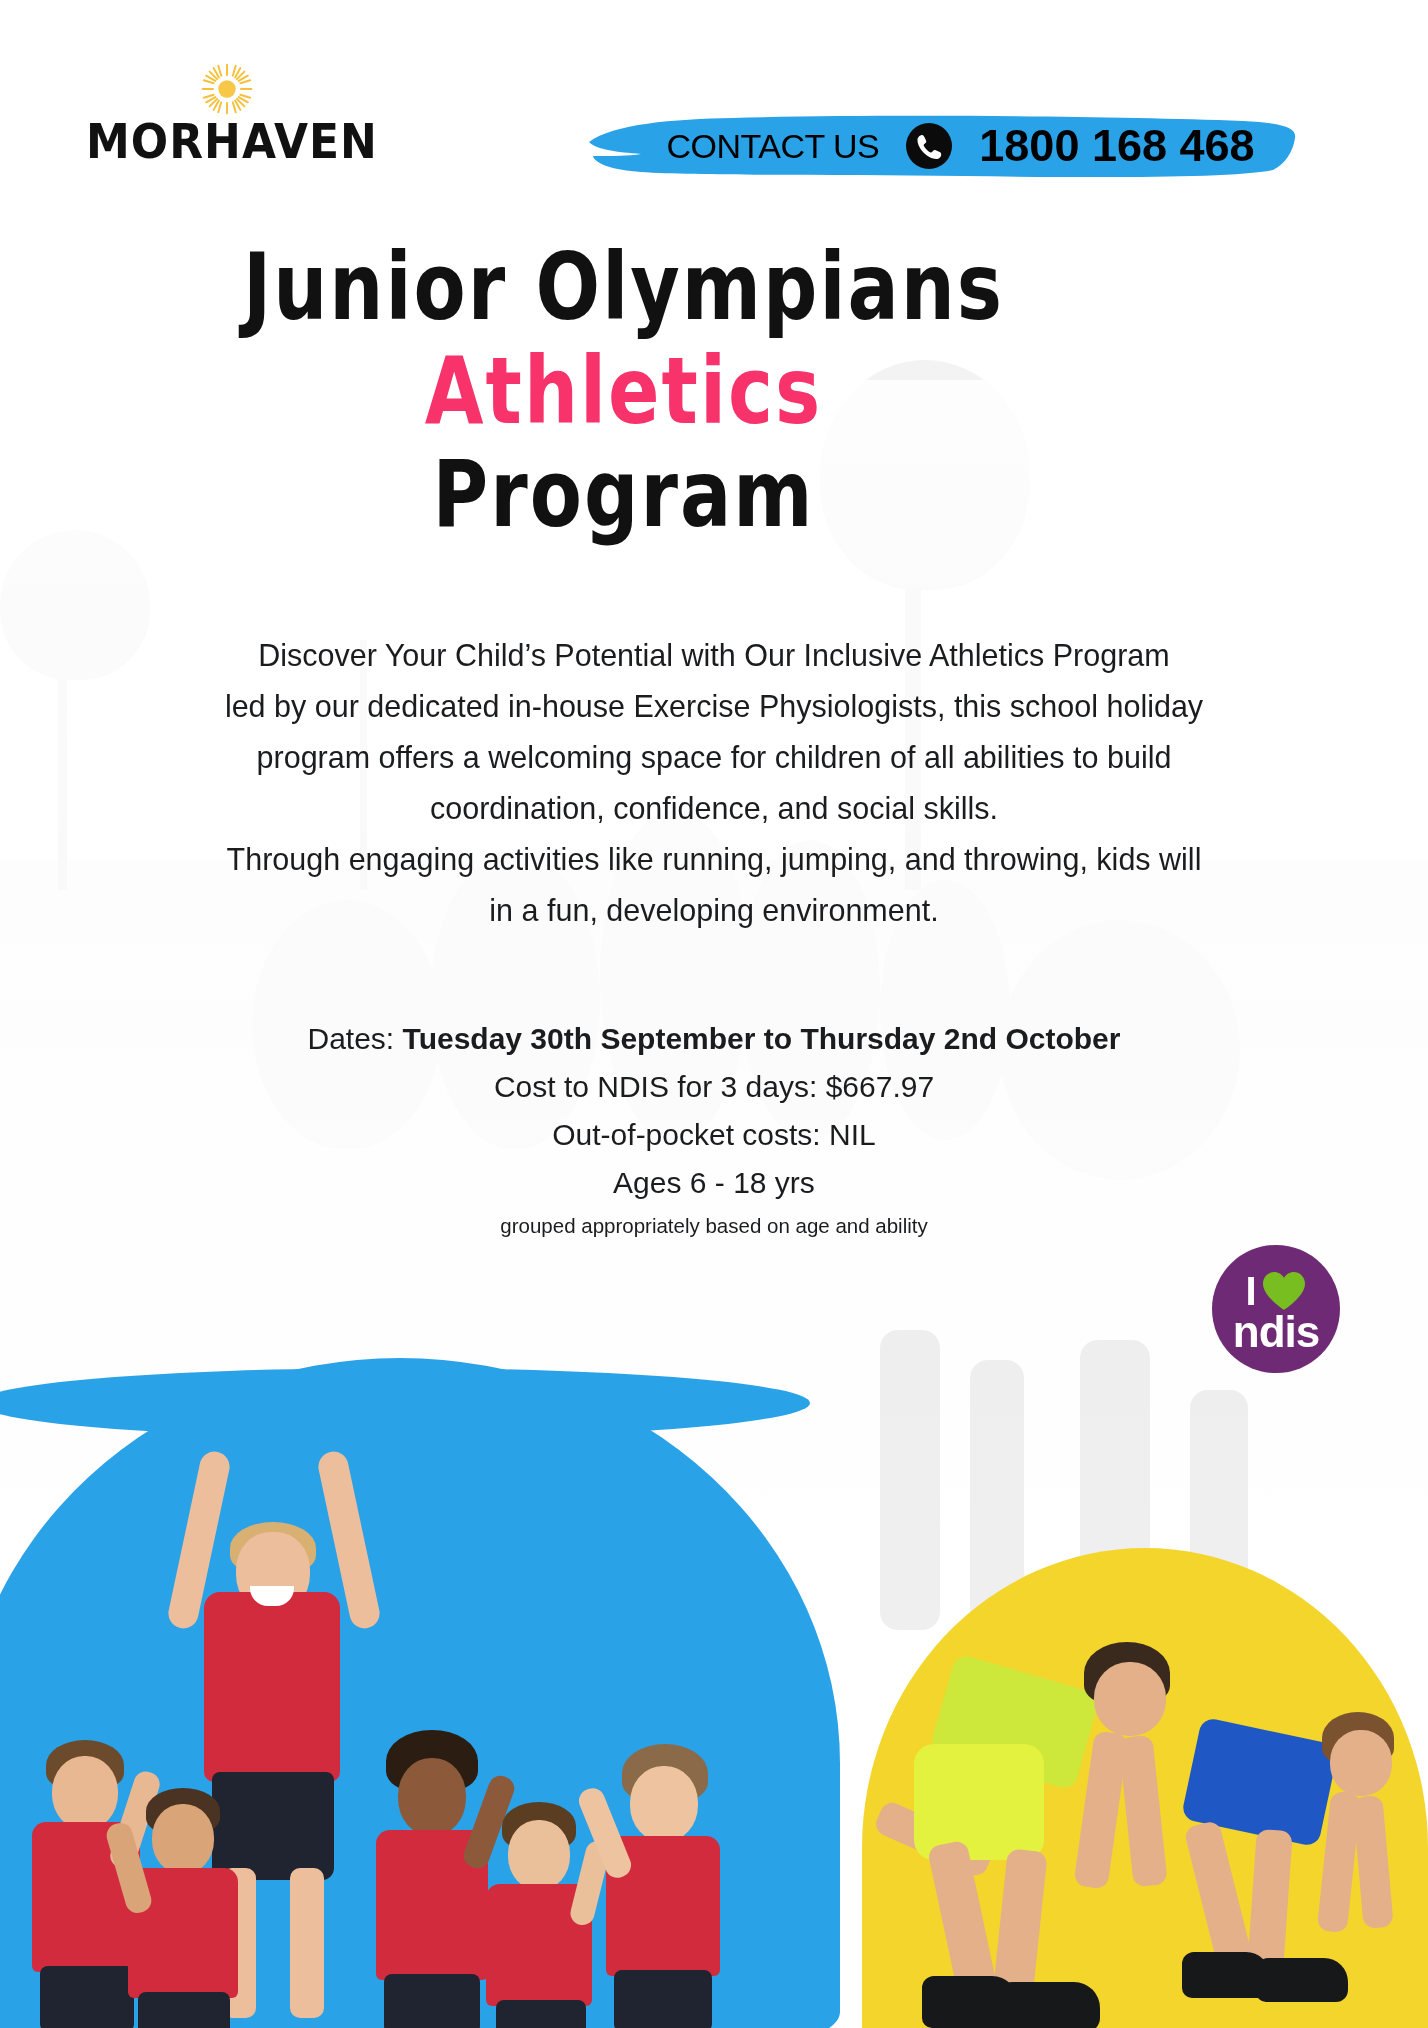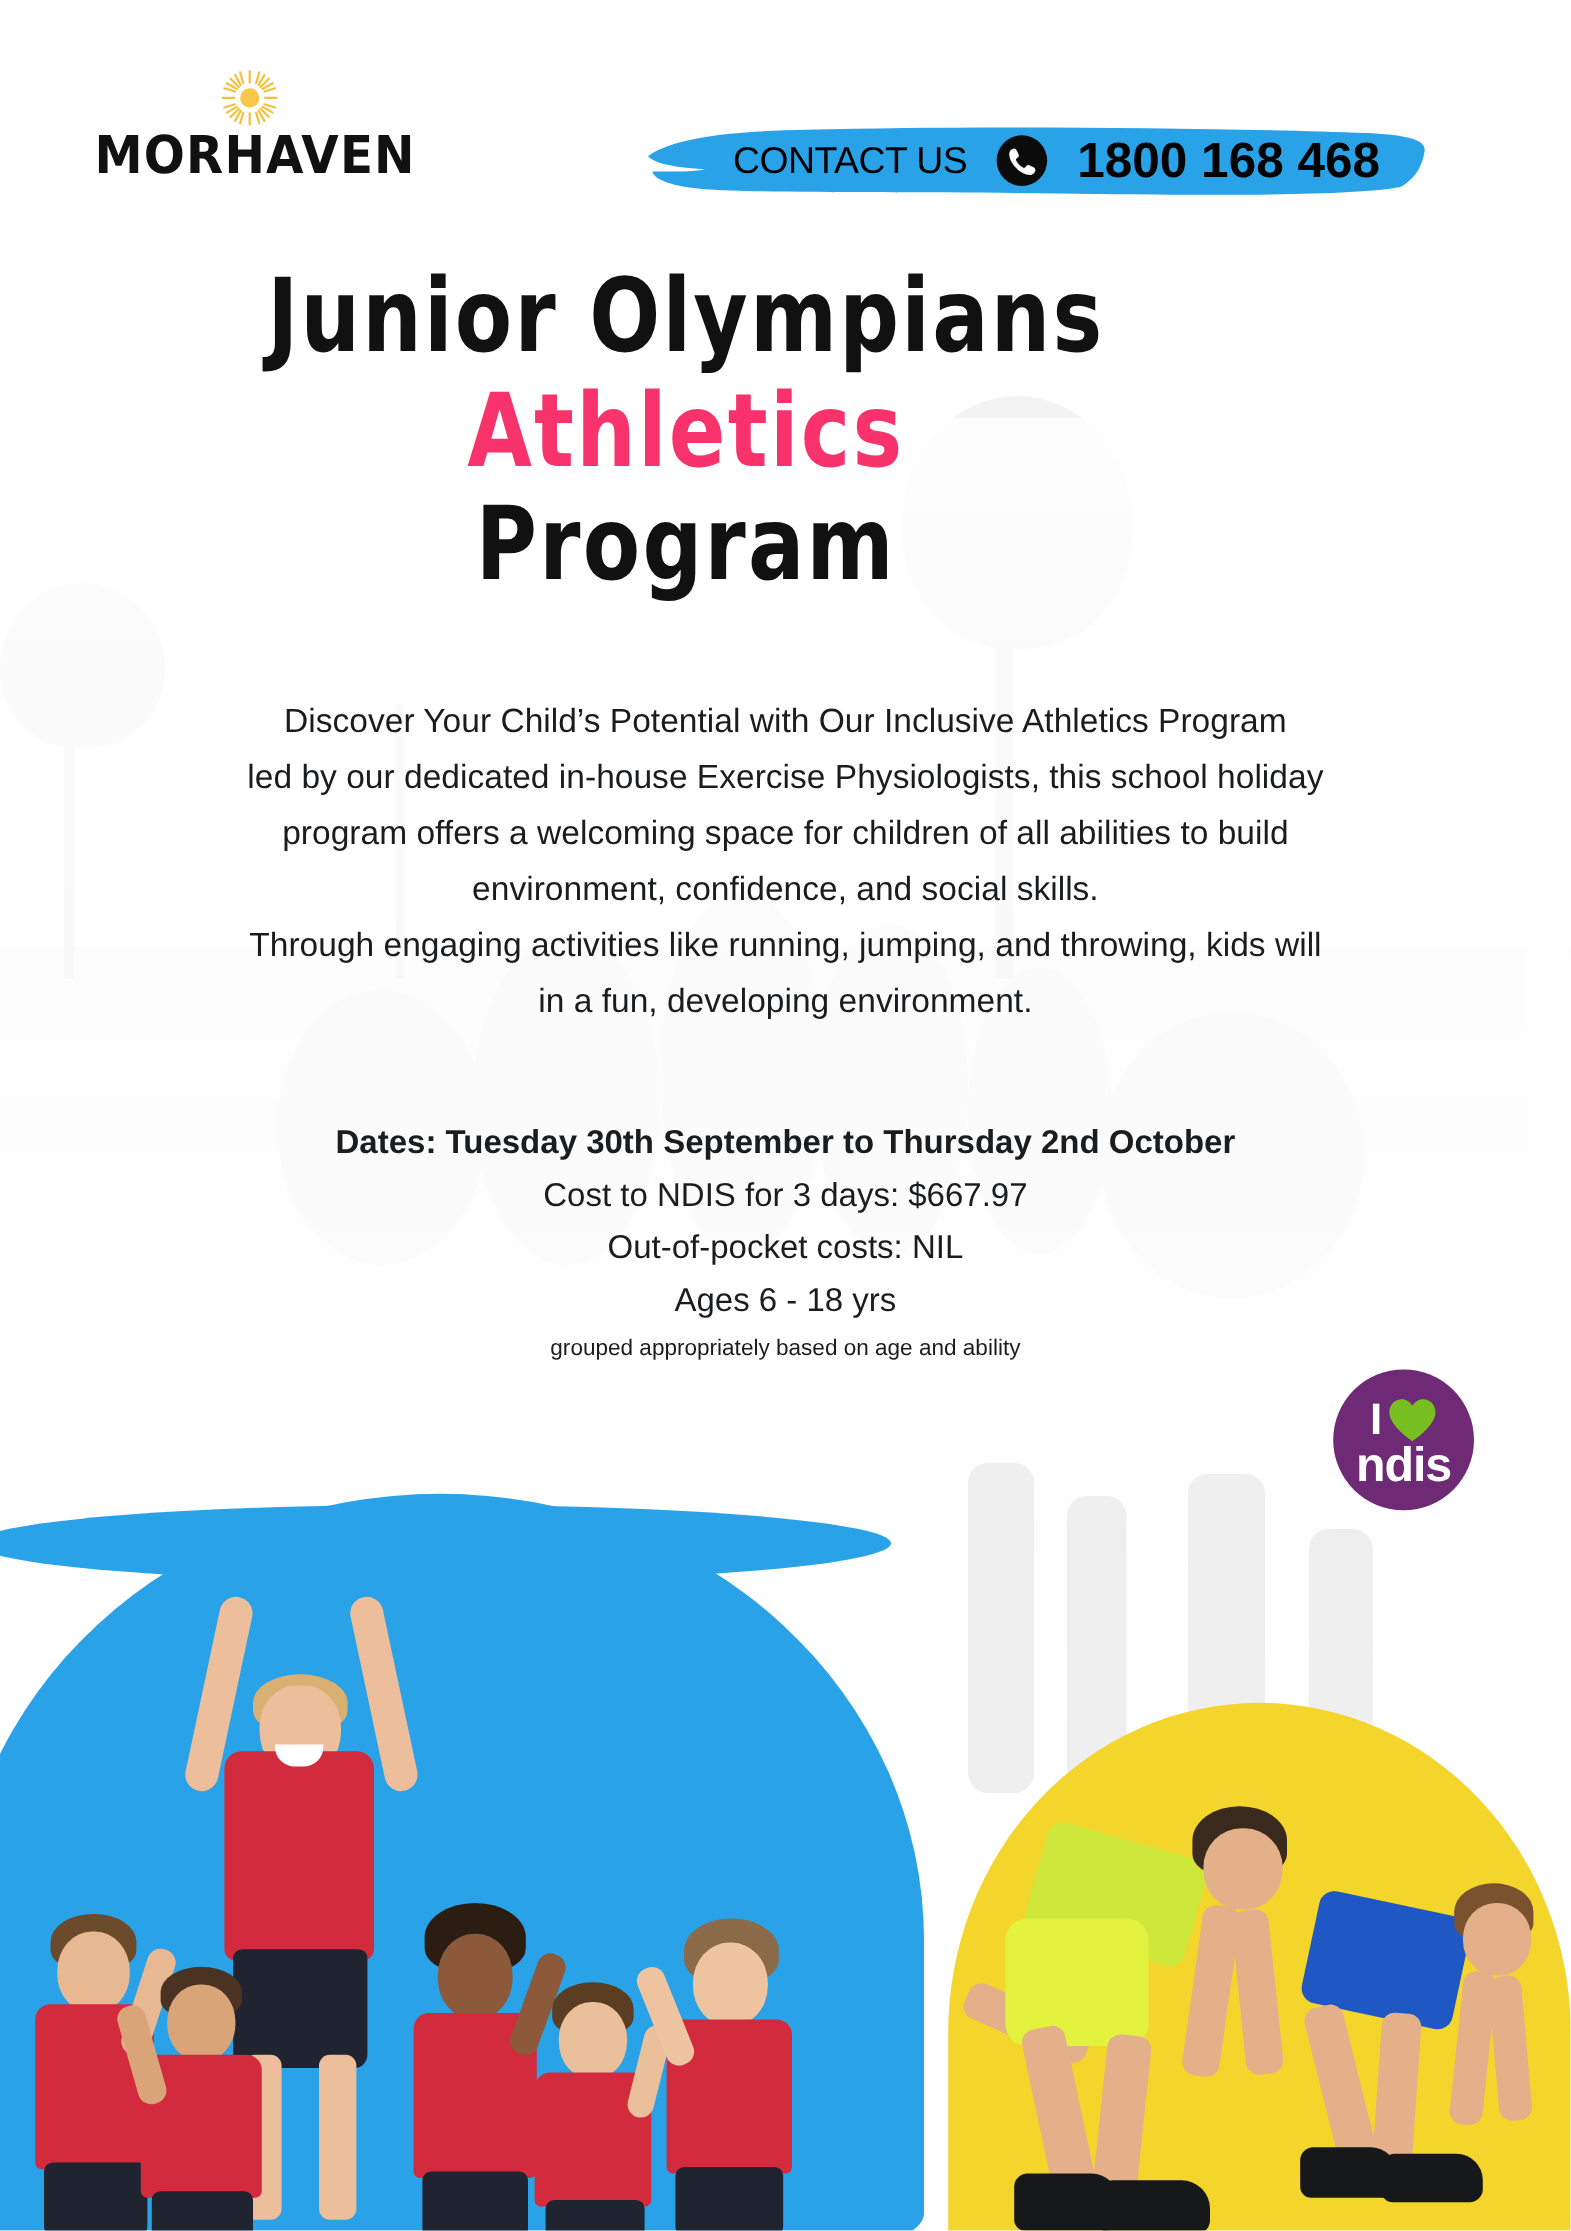--- a/index.html
+++ b/index.html
@@ -107,21 +107,21 @@
     font-weight:400;
   }
   .body-copy p { margin:0; }
 
   
   .details {
     position:absolute; left:88px; top:1015px; width:1252px;
     text-align:center; color:#1b1c1e;
   }
   .details .d-line { font-size:30px; line-height:48px; }
-  .details .d-line .lead { font-weight:700; }
+  .details .d-line .lead { font-weight:400; }
   .details .d-line .strong { font-weight:700; }
   .details .note { font-size:20.5px; line-height:34px; margin-top:2px; }
 
   
   .ndis-badge {
     position:absolute; left:1212px; top:1245px;
     width:128px; height:128px; border-radius:50%;
     background:#6E2A74;
     display:flex; flex-direction:column; align-items:center; justify-content:center;
   }
@@ -280,21 +280,21 @@
   <div class="title-block">
     <div class="title-line t1">Junior Olympians</div>
     <div class="title-line t2">Athletics</div>
     <div class="title-line t3">Program</div>
   </div>
 
   <div class="body-copy">
     <p>Discover Your Child’s Potential with Our Inclusive Athletics Program</p>
     <p>led by our dedicated in-house Exercise Physiologists, this school holiday</p>
     <p>program offers a welcoming space for children of all abilities to build</p>
-    <p>environment, confidence, and social skills.</p>
+    <p>coordination, confidence, and social skills.</p>
     <p>Through engaging activities like running, jumping, and throwing, kids will</p>
     <p>in a fun, developing environment.</p>
   </div>
 
   <div class="details">
     <div class="d-line">
       <span class="lead">Dates: </span><span class="strong">Tuesday 30th September to Thursday 2nd October</span>
     </div>
     <div class="d-line">Cost to NDIS for 3 days: $667.97</div>
     <div class="d-line">Out-of-pocket costs: NIL</div>

